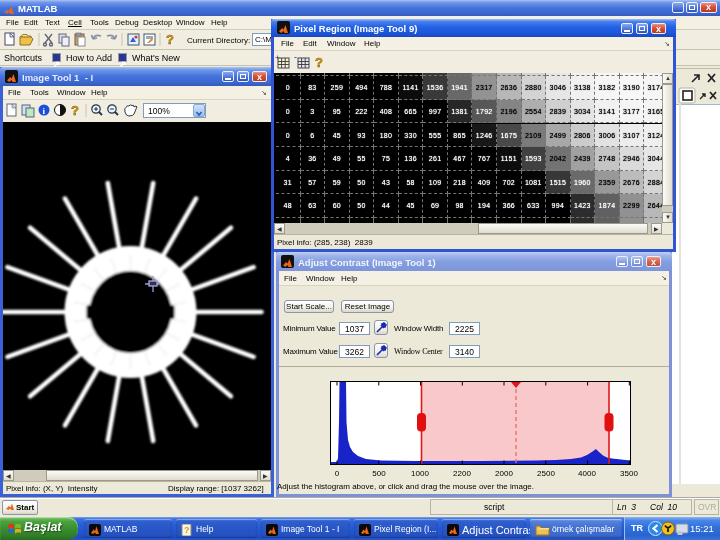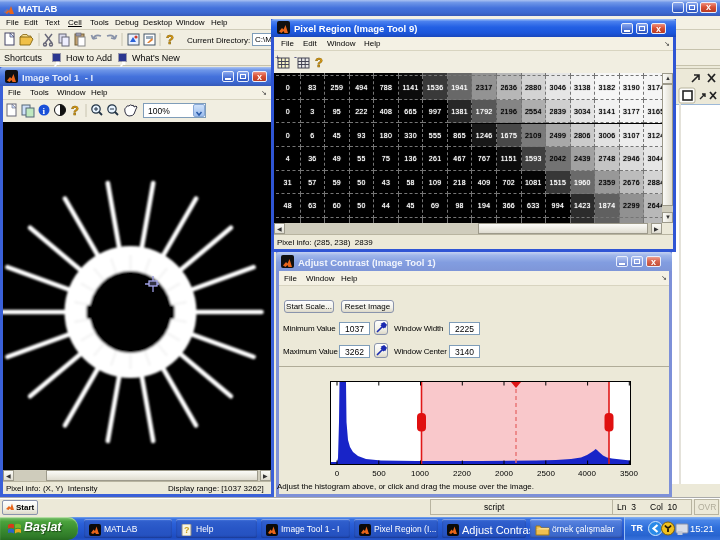--- a/index.html
+++ b/index.html
@@ -99,21 +99,21 @@
     </svg></div>
 <div class="abs" style="left:672px;top:104px;width:48px;height:380px;background:#fff;border-top:1px solid #9db9d8;"></div>
 <div class="abs" style="left:679px;top:104px;width:2px;height:380px;background:#e4e2da;"></div>
 <div class="abs" style="left:0;top:498px;width:720px;height:19px;background:#ece9d8;border-top:1px solid #fff;box-shadow:0 -1px 0 #aaa;"></div>
 <div class="btn" style="left:2px;top:500px;width:36px;height:15px;line-height:14px;border-radius:2px;"><svg width="8" height="8" style="vertical-align:-1px;">
       <path d="M0 6 L3 3 L4.5 4.5 L6 0.5 L8 7 L5 7 L4 5.5 L2.5 7 Z" fill="#e8651a"></path>
     </svg> <b style="font-size:8px;">Start</b></div>
 <div class="abs" style="left:430px;top:499px;width:182px;height:16px;border:1px solid #b8b4a0;border-right:none;"></div>
 <div class="abs" style="left:484px;top:502px;font-size:8.5px;color:#000;">script</div>
 <div class="abs" style="left:612px;top:499px;width:80px;height:16px;border:1px solid #b8b4a0;"></div>
-<div class="abs" style="left:617px;top:502px;font-size:8.5px;color:#000;">Ln &nbsp;3 &nbsp;&nbsp;&nbsp;&nbsp; Col &nbsp;10</div>
+<div class="abs" style="left:617px;top:502px;font-size:8.5px;color:#000;font-style:italic;">Ln &nbsp;3 &nbsp;&nbsp;&nbsp;&nbsp; Col &nbsp;10</div>
 <div class="abs" style="left:694px;top:499px;width:25px;height:16px;border:1px solid #b8b4a0;"></div>
 <div class="abs" style="left:698px;top:502px;font-size:8.5px;color:#b0ac9a;">OVR</div>
 <div class="abs" style="left:0;top:67px;width:274px;height:430px;border:3px solid #3a60d8;border-top:none;background:#ece9d8;"></div>
 <div class="abs grad-med" style="left:0;top:67px;width:274px;height:19px;border-radius:3px 3px 0 0;"></div>
 <div class="abs" style="left:5px;top:70px;width:13px;height:13px;background:#101010;border-radius:2px;"><svg width="13" height="13">
       <path d="M2 9.5 L5 6 L6.5 7.5 L8.5 3 L11 11 L7.5 11 L6.5 9 L4.5 11 Z" fill="#e8651a"></path>
     </svg></div>
 <div class="abs ttl" style="left:22px;top:72px;color:#e4ecfc;">Image Tool 1&nbsp; - I</div>
 <div class="cap cap-min" style="left:222px;top:71px;">
     <div style="width:6px;height:2px;background:#fff;margin:6px auto 0;"></div>
@@ -421,21 +421,21 @@
 <div class="btn" style="left:374px;top:320px;width:14px;height:15px;"><svg width="12" height="13">
       <path d="M2 11 L7 6 M6 4 L9 7 M7 3 L10 6 L11 4 L9 2 Z" stroke="#1a2ab0" stroke-width="1.6" fill="#1a2ab0"></path>
     </svg></div>
 <div class="lbl" style="left:394px;top:324px;">Window Width</div>
 <div class="field" style="left:449px;top:322px;width:31px;height:13px;line-height:12px;">2225</div>
 <div class="lbl" style="left:283px;top:347px;">Maximum Value</div>
 <div class="field" style="left:339px;top:345px;width:31px;height:13px;line-height:12px;">3262</div>
 <div class="btn" style="left:374px;top:343px;width:14px;height:15px;"><svg width="12" height="13">
       <path d="M2 11 L7 6 M6 4 L9 7 M7 3 L10 6 L11 4 L9 2 Z" stroke="#1a2ab0" stroke-width="1.6" fill="#1a2ab0"></path>
     </svg></div>
-<div class="lbl" style="left:394px;top:347px;">Window Center</div>
+<div class="lbl" style="left:394px;top:347px;font-family:Liberation Serif, serif;">Window Center</div>
 <div class="field" style="left:449px;top:345px;width:31px;height:13px;line-height:12px;">3140</div>
 <div class="abs" style="left:279px;top:366px;width:390px;height:114px;border-top:1px solid #b0ac98;background:#ece9d8;"></div>
 <div class="abs" style="left:330px;top:381px;width:301px;height:84px;background:#fff;border:1px solid #000;"></div>
 <div class="abs" style="left:331px;top:382px;"><svg width="299" height="82">
       <rect x="90.5" y="0" width="187.5" height="82" fill="#f9c8cb"></rect>
       <polygon points="0,82 0,80 6,80 7,76 8,40 8.5,0 15,0 15.5,40 17,58 19,65 22,70 27,74 35,77 50,78.5 85,79 150,79 205,78.5 225,78 240,77 250,75.5 256,73 260,70.5 263,68.5 264.5,67 266,68 268,70 272,73.5 276,75.5 281,76.5 290,77.5 299,78.5 299,82" fill="#1824c8"></polygon>
       <line x1="90.5" y1="0" x2="90.5" y2="82" stroke="#e01818" stroke-width="1.6"></line>
       <line x1="278" y1="0" x2="278" y2="82" stroke="#e01818" stroke-width="1.6"></line>
       <line x1="185" y1="0" x2="185" y2="82" stroke="#e87070" stroke-width="1.4" stroke-dasharray="4,3"></line>
       <polygon points="180,0 190,0 185,6" fill="#e01818"></polygon>

